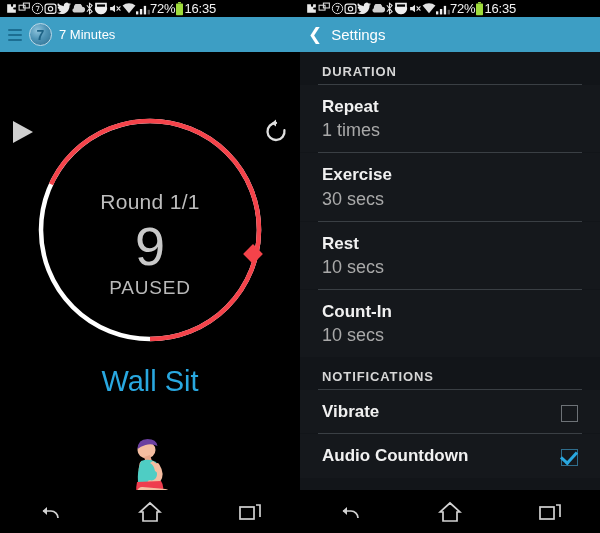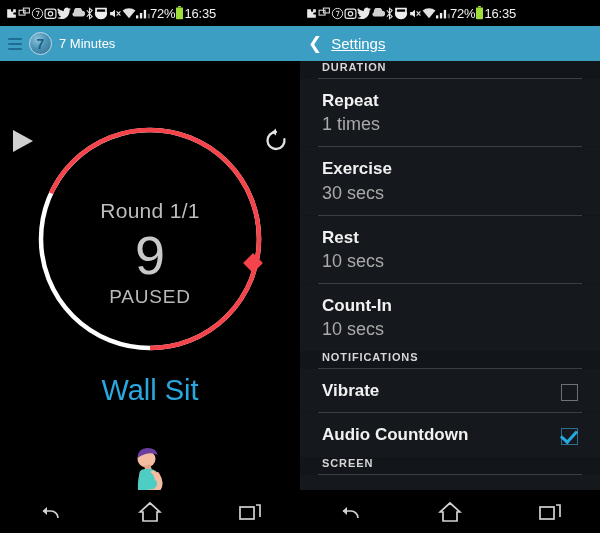--- a/index.html
+++ b/index.html
@@ -7,21 +7,21 @@
     width:600px; height:533px;
     background:#000;
     font-family:"Liberation Sans", sans-serif;
     overflow:hidden;
   }
   .screens { display:flex; width:600px; height:533px; }
   .phone { width:300px; height:533px; position:relative; background:#000; overflow:hidden; }
 
   
   .statusbar {
-    height:26px; background:#000; display:flex; align-items:center;
+    height:17px; background:#000; display:flex; align-items:center;
     padding:0 4px 0 5px; 
   }
   .statusbar .sicon { display:block; }
   .st-text { color:#f2f2f2; font-size:13px; letter-spacing:-0.2px; }
   .st-batt { display:flex; align-items:center; }
 
   
   .appbar {
     height:35px; background:#3d9ec4; display:flex; align-items:center;
     padding:0 8px; gap:7px;
@@ -31,21 +31,21 @@
   .applogo {
     width:23px; height:23px; border-radius:50%;
     background:radial-gradient(circle at 35% 30%, #8fc4dd 0%, #4e93b5 45%, #2b6d8f 100%);
     border:1.5px solid #bcd9e8;
     display:flex; align-items:center; justify-content:center;
     color:#1d6285; font-size:14px; font-weight:bold; line-height:1;
   }
   .apptitle { color:#fff; font-size:13px; }
 
   .backchev { color:#fff; font-size:17px; line-height:1; margin-right:2px; }
-  .settings-title { color:#fff; font-size:15px;text-decoration:underline; }
+  .settings-title { color:#fff; font-size:15px; }
 
   
   .timerwrap { position:relative; height:472px; background:#000; }
   .ctl { position:absolute; top:66px; }
   .ctl.play { left:10px; }
   .ctl.reset { right:12px; top:66px; }
 
   .ring { position:absolute; left:0; top:0; }
   .ringtext {
     position:absolute; left:0; right:0; top:98px; text-align:center;
@@ -67,22 +67,22 @@
     position:absolute; bottom:0; left:0; width:300px; height:43px;
     background:#000; display:flex; align-items:center; justify-content:space-around;
   }
   .navbtn { width:46px; height:30px; display:flex; align-items:center; justify-content:center; }
 
   
   .setlist {
     height:472px; background:#121519; overflow:hidden; position:relative;
   }
   .sect {
-    color:#d6d6d6; font-size:11px; font-weight:bold; letter-spacing:0.9px;
-    padding:0 22px 5px 22px;
+    color:#d6d6d6; font-size:13px; font-weight:bold; letter-spacing:0.9px;
+    padding:12px 22px 5px 22px;
   }
   .sep { height:1px; background:#3a3f44; margin:0 18px; }
   .row {
     padding:11px 22px 11px 22px; display:flex; align-items:flex-start;
     justify-content:space-between; background:#15181c;
   }
   .row .lbl { color:#f1f1f1; font-size:17px; font-weight:700; line-height:1.25; }
   .row .sub { color:#a9a9a9; font-size:18px; margin-top:3px; }
   .cbx {
     width:17px; height:17px; border:1.5px solid #6d7277; background:transparent;

